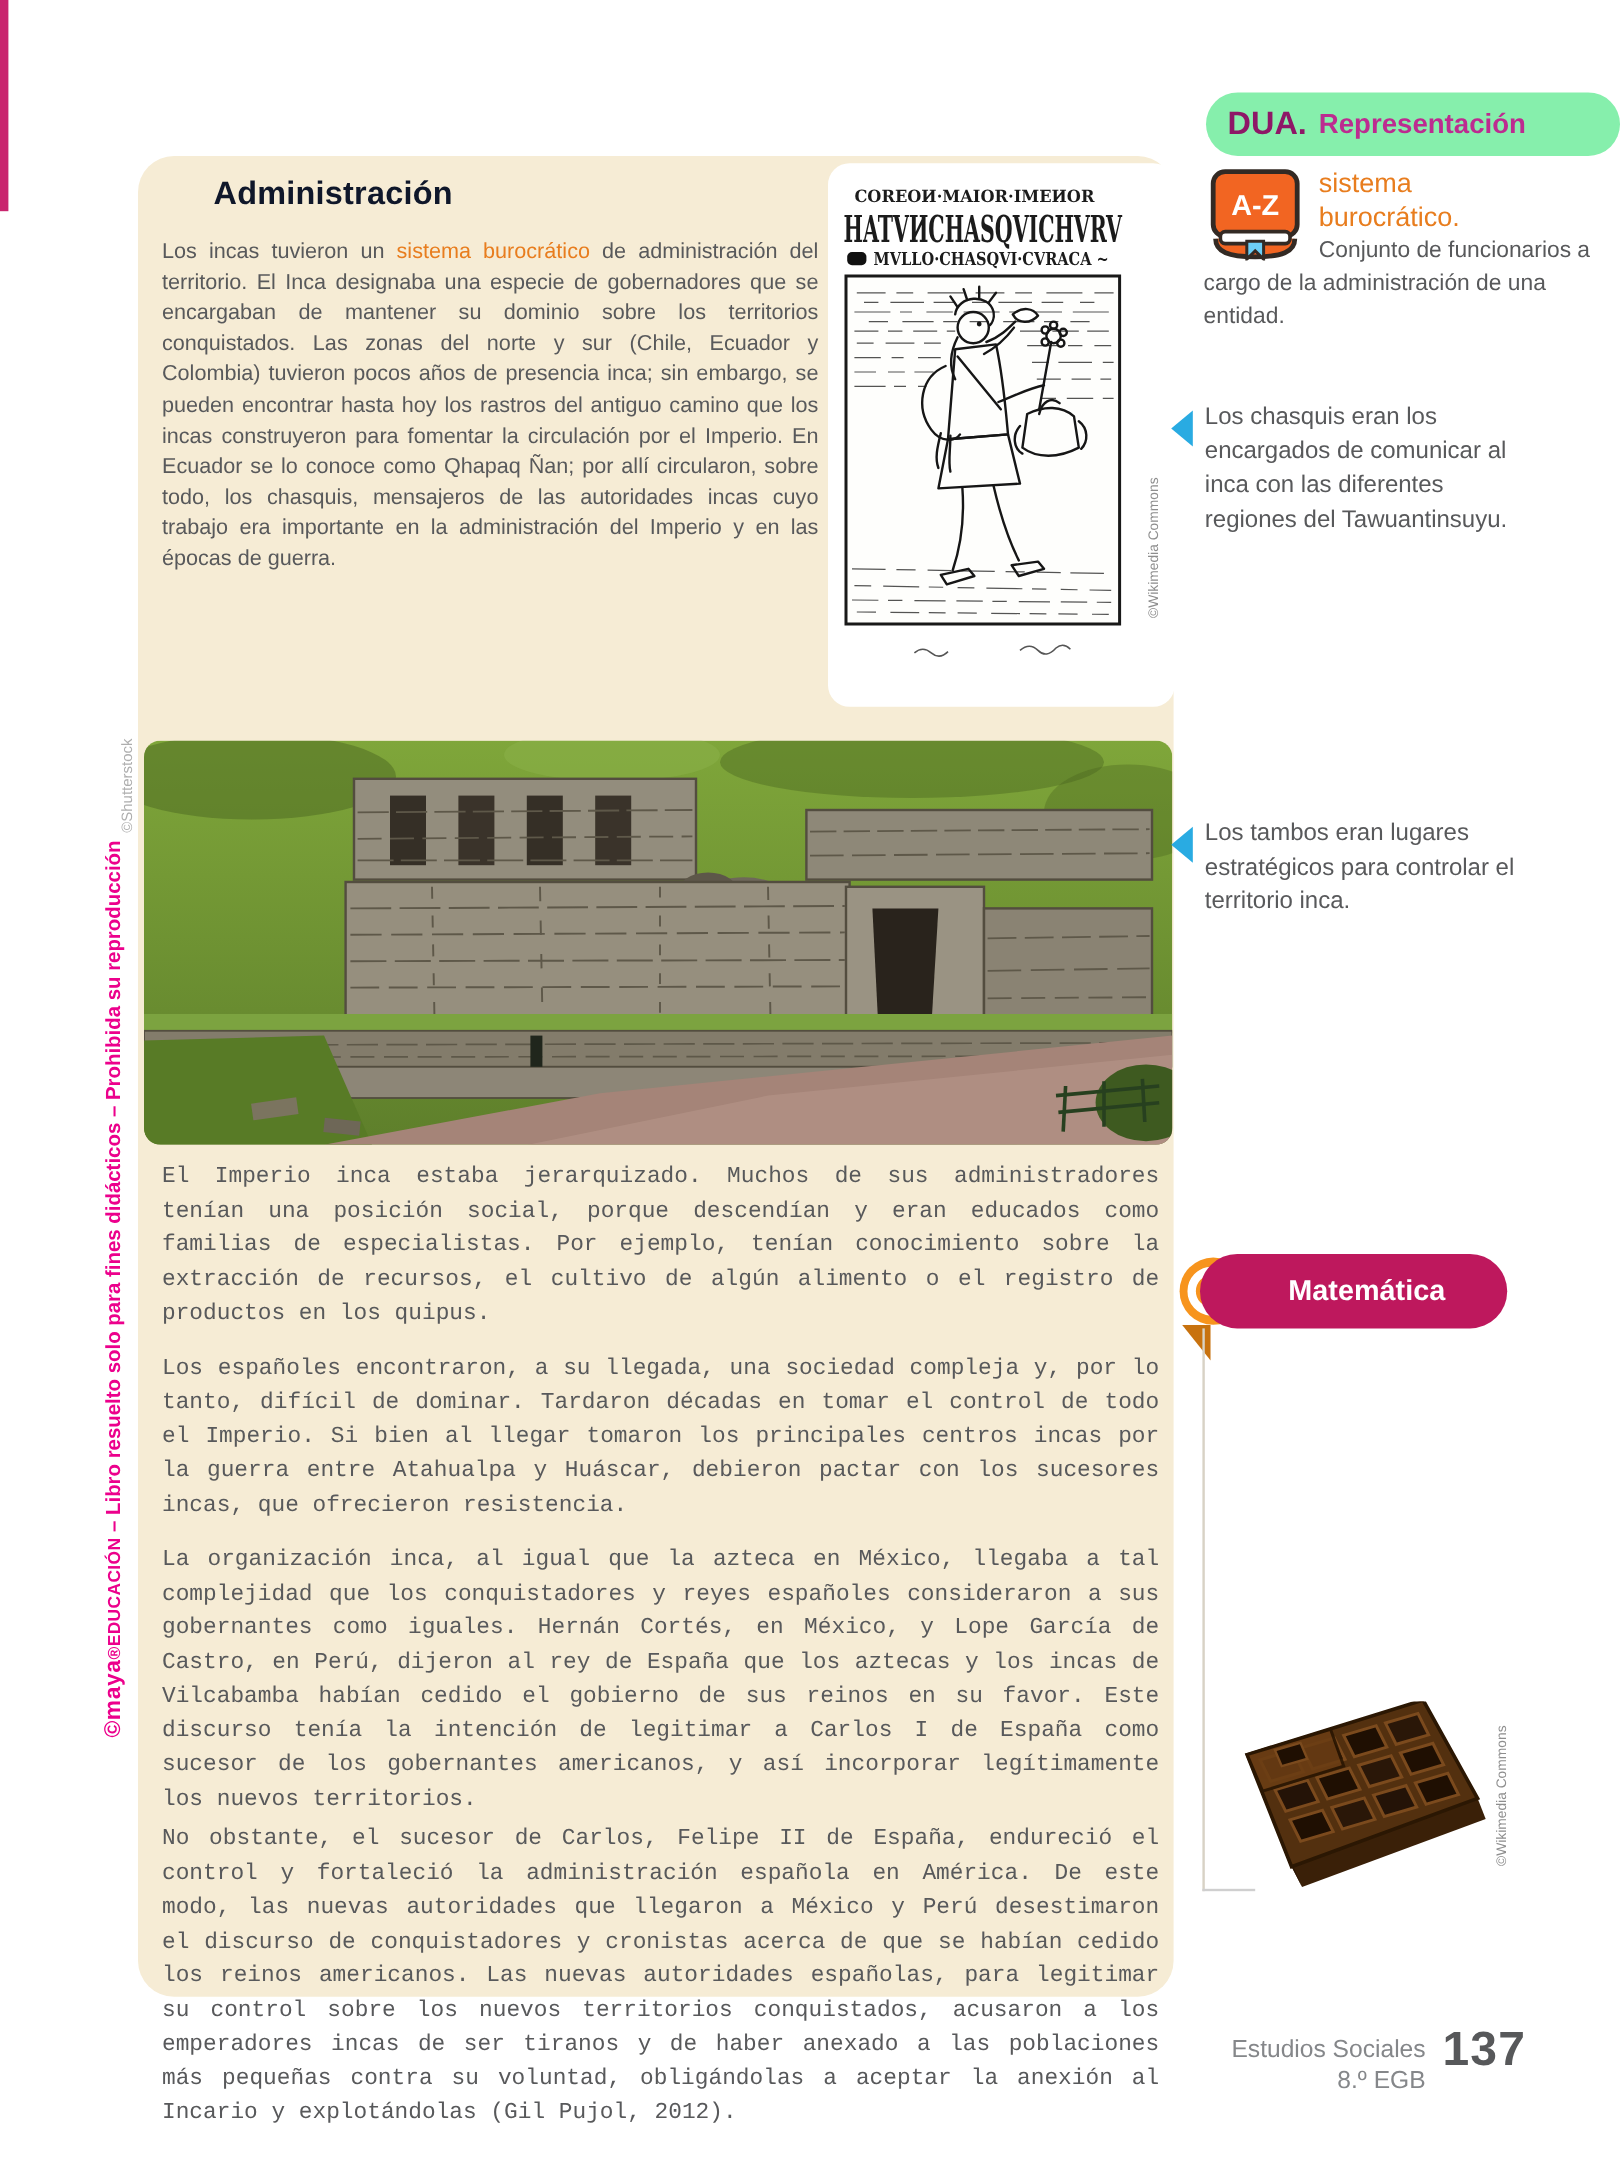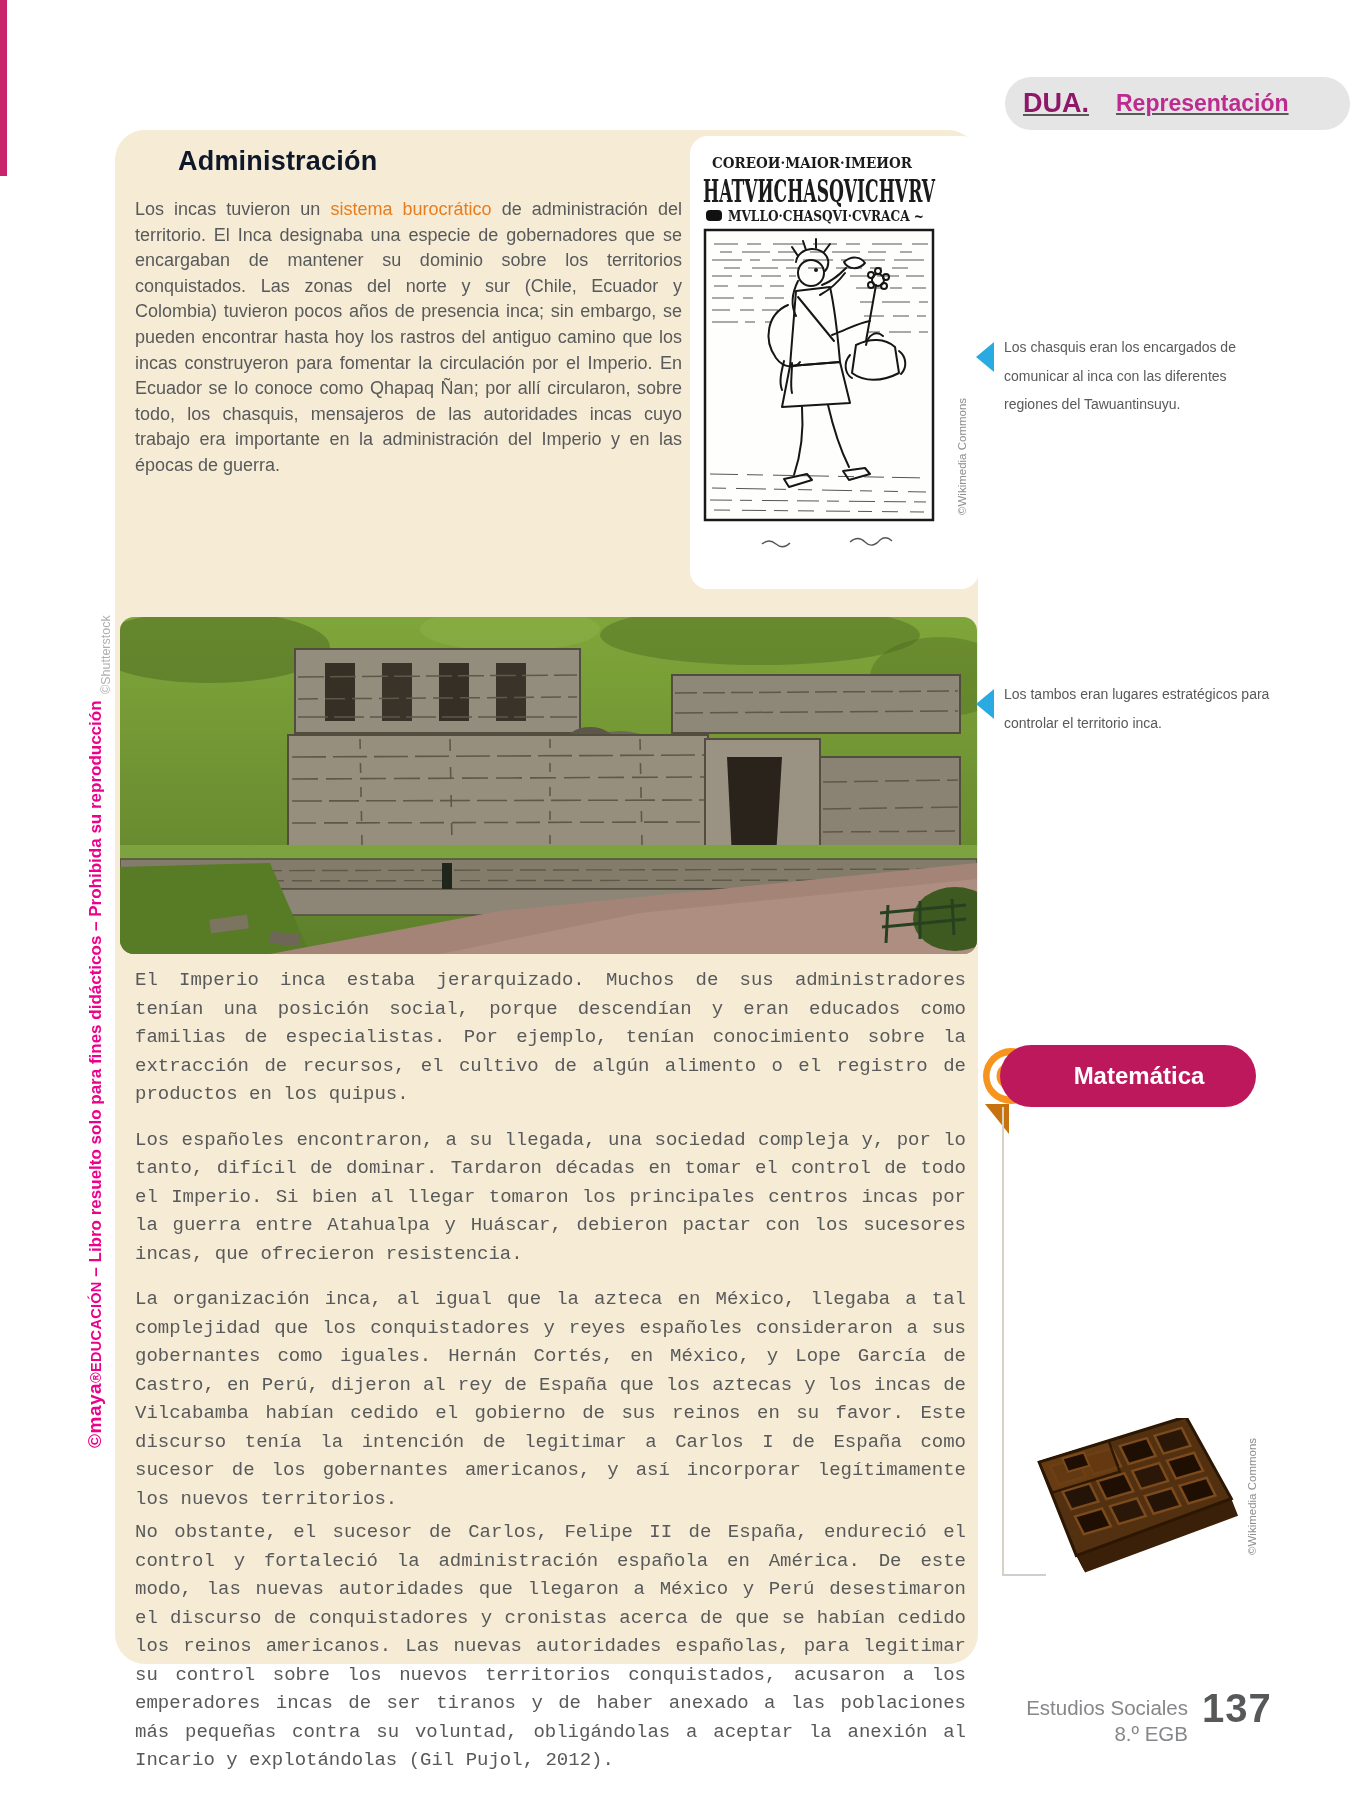--- a/index.html
+++ b/index.html
@@ -38,32 +38,32 @@
   .body-col p.tight { margin-bottom:5px; }
 
   
   .engraving-card { left:690px; top:136px; width:289px; height:453px; background:#ffffff; border-radius:18px; }
   .engraving-svg { position:absolute; left:10px; top:8px; }
 
   
   .ruins-photo { left:120px; top:617px; width:857px; height:337px; border-radius:14px; overflow:hidden; }
 
   
-  .dua-pill { left:1005px; top:77px; width:345px; height:53px; background:#e5e5e5; border-radius:27px;
-              display:flex; align-items:center; padding-left:18px; gap:27px;text-decoration:underline; }
+  .dua-pill { left:1005px; top:77px; width:345px; height:53px; background:#86efac; border-radius:27px;
+              display:flex; align-items:center; padding-left:18px; gap:10px; }
   .dua-label { font-size:27px; font-weight:700; color:#8E1767; }
   .dua-heading { font-size:23px; font-weight:700; color:#BD2B90; }
 
   .definition { left:1003px; top:139px; width:333px; font-size:19px; line-height:27.5px; color:#58595B; }
   .az-icon { float:left; width:86px; height:78px; margin-right:10px; }
   .def-term-line { display:block; font-size:22.5px; line-height:28px; color:#E87D1E; }
 
   .blue-arrow { width:0; height:0; border-top:15px solid transparent; border-bottom:15px solid transparent;
                 border-right:18px solid #29ABE2; }
-  .side-note { font-size:14px; line-height:28.5px; color:#58595B; }
+  .side-note { font-size:20px; line-height:28.5px; color:#58595B; }
   .note-block { display:block; }
 
   
   .math-pill { left:1000px; top:1045px; width:256px; height:62px; background:#be185d; border-radius:31px;
                display:flex; align-items:center; justify-content:center; padding-left:22px;
                color:#ffffff; font-weight:700; font-size:24px; }
   .math-c-badge { left:981px; top:1046px; }
   .math-fold { left:985px; top:1104px; width:24px; height:30px; background:#C8720F;
                clip-path: polygon(0 0, 100% 0, 100% 100%); }
   .math-rule-left { left:1002px; top:1107px; width:2px; height:469px; background:#D8D2C5; }
@@ -257,20 +257,32 @@
     <p>Los españoles encontraron, a su llegada, una sociedad compleja y, por lo tanto, difícil de dominar. Tardaron décadas en tomar el control de todo el Imperio. Si bien al llegar tomaron los principales centros incas por la guerra entre Atahualpa y Huáscar, debieron pactar con los sucesores incas, que ofrecieron resistencia.</p>
     <p class="tight">La organización inca, al igual que la azteca en México, llegaba a tal complejidad que los conquistadores y reyes españoles consideraron a sus gobernantes como iguales. Hernán Cortés, en México, y Lope García de Castro, en Perú, dijeron al rey de España que los aztecas y los incas de Vilcabamba habían cedido el gobierno de sus reinos en su favor. Este discurso tenía la intención de legitimar a Carlos I de España como sucesor de los gobernantes americanos, y así incorporar legítimamente los nuevos territorios.</p>
     <p>No obstante, el sucesor de Carlos, Felipe II de España, endureció el control y fortaleció la administración española en América. De este modo, las nuevas autoridades que llegaron a México y Perú desestimaron el discurso de conquistadores y cronistas acerca de que se habían cedido los reinos americanos. Las nuevas autoridades españolas, para legitimar su control sobre los nuevos territorios conquistados, acusaron a los emperadores incas de ser tiranos y de haber anexado a las poblaciones más pequeñas contra su voluntad, obligándolas a aceptar la anexión al Incario y explotándolas (Gil Pujol, 2012).</p>
   </div>
 
   <div class="abs dua-pill">
     <span class="dua-label">DUA.</span>
     <span class="dua-heading">Representación</span>
   </div>
 
+  <div class="abs definition">
+    <svg class="az-icon" viewBox="0 0 86 78">
+      <path d="M10,60 c0,11 11,15 33,15 c22,0 33,-4 33,-15" fill="#F26522" stroke="#332A24" stroke-width="4"></path>
+      <rect x="8" y="4" width="70" height="54" rx="10" fill="#F26522" stroke="#332A24" stroke-width="4"></rect>
+      <rect x="14" y="54" width="58" height="10" rx="4" fill="#ffffff" stroke="#332A24" stroke-width="3"></rect>
+      <polygon points="36,62 50,62 50,77 43,70 36,77" fill="#6DCFF6" stroke="#332A24" stroke-width="2.5"></polygon>
+      <text x="43" y="40" text-anchor="middle" font-size="24" font-weight="bold" fill="#ffffff" font-family="Liberation Sans, sans-serif">A-Z</text>
+    </svg>
+    <span class="def-term-line">sistema</span>
+    <span class="def-term-line">burocrático.</span>
+    <span>Conjunto de funcionarios a cargo de la administración de una entidad.</span>
+  </div>
 
   <div class="abs blue-arrow" style="left:976px; top:342px;"></div>
   <div class="abs side-note" style="left:1004px; top:333px; width:270px;">Los chasquis eran los encargados de comunicar al inca con las diferentes regiones del Tawuantinsuyu.</div>
 
   <div class="abs blue-arrow" style="left:976px; top:689px;"></div>
   <div class="abs side-note" style="left:1004px; top:680px; width:285px;">
     <span class="note-block">Los tambos eran lugares estratégicos para controlar el territorio inca.</span>
   </div>
 
   <svg class="abs math-c-badge" width="60" height="60" viewBox="0 0 60 60">

